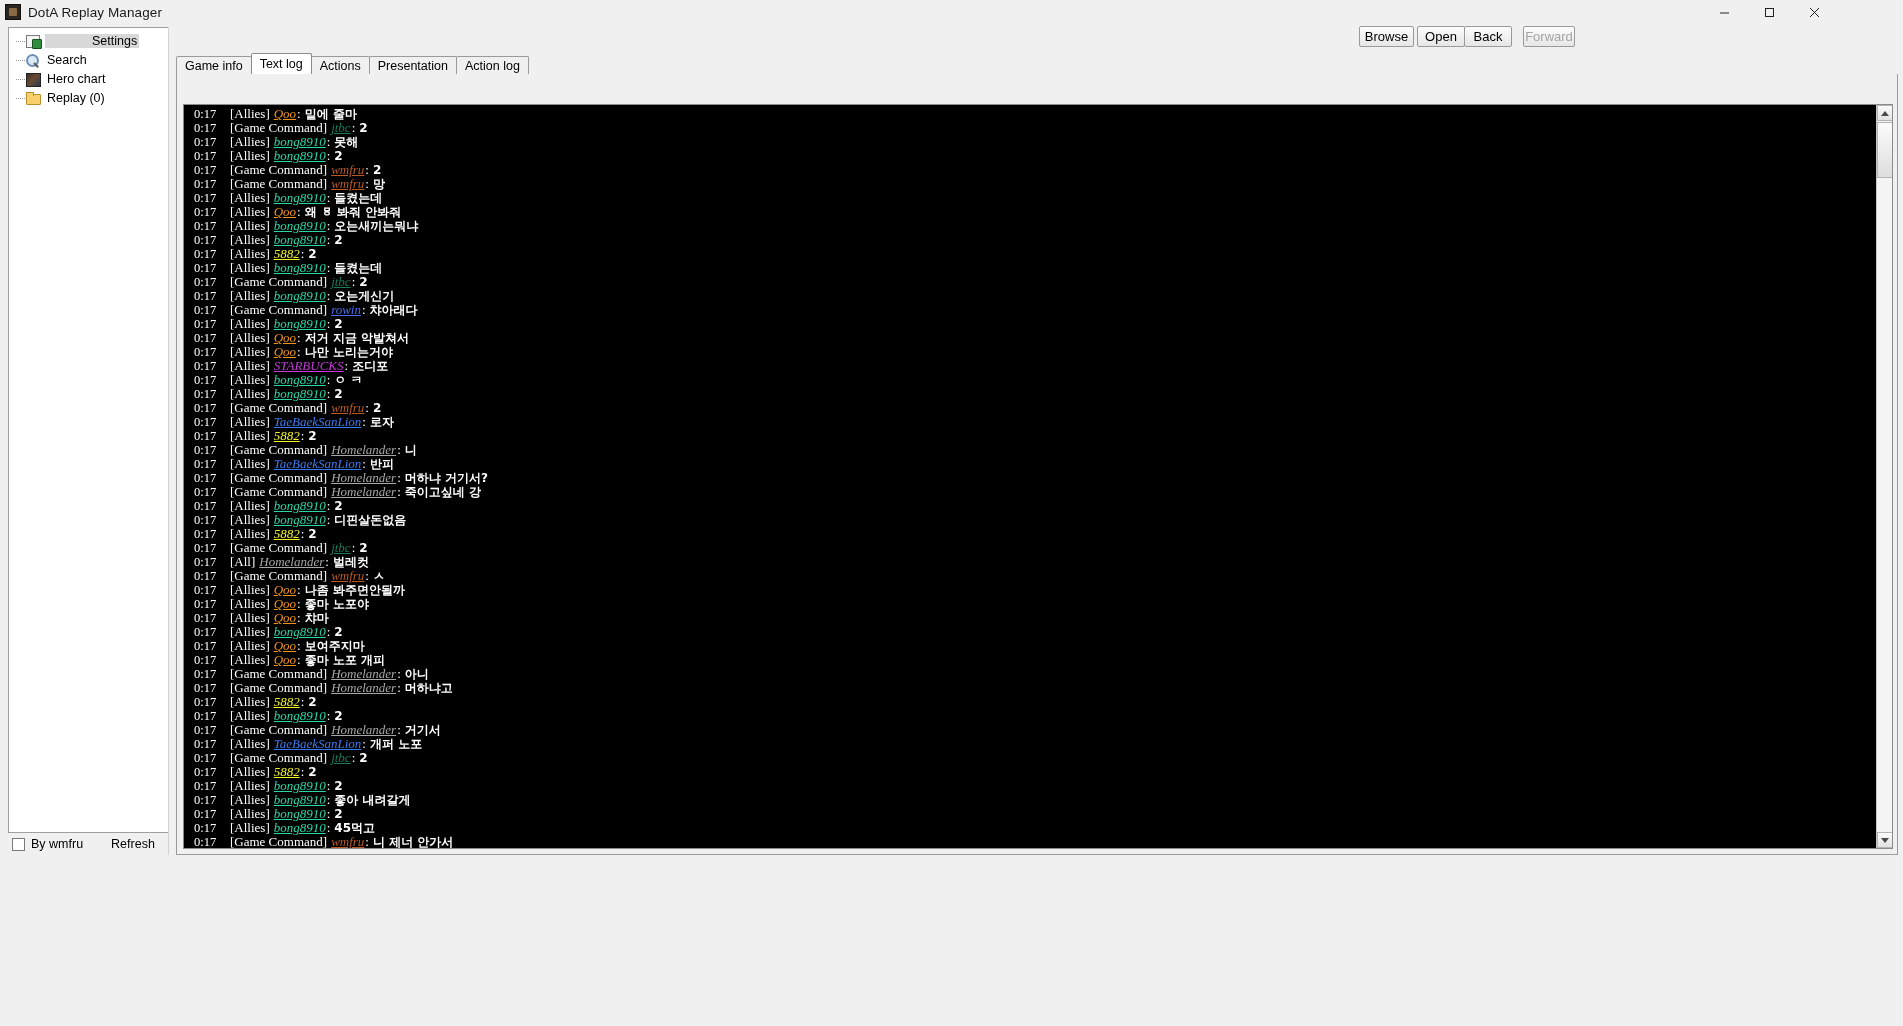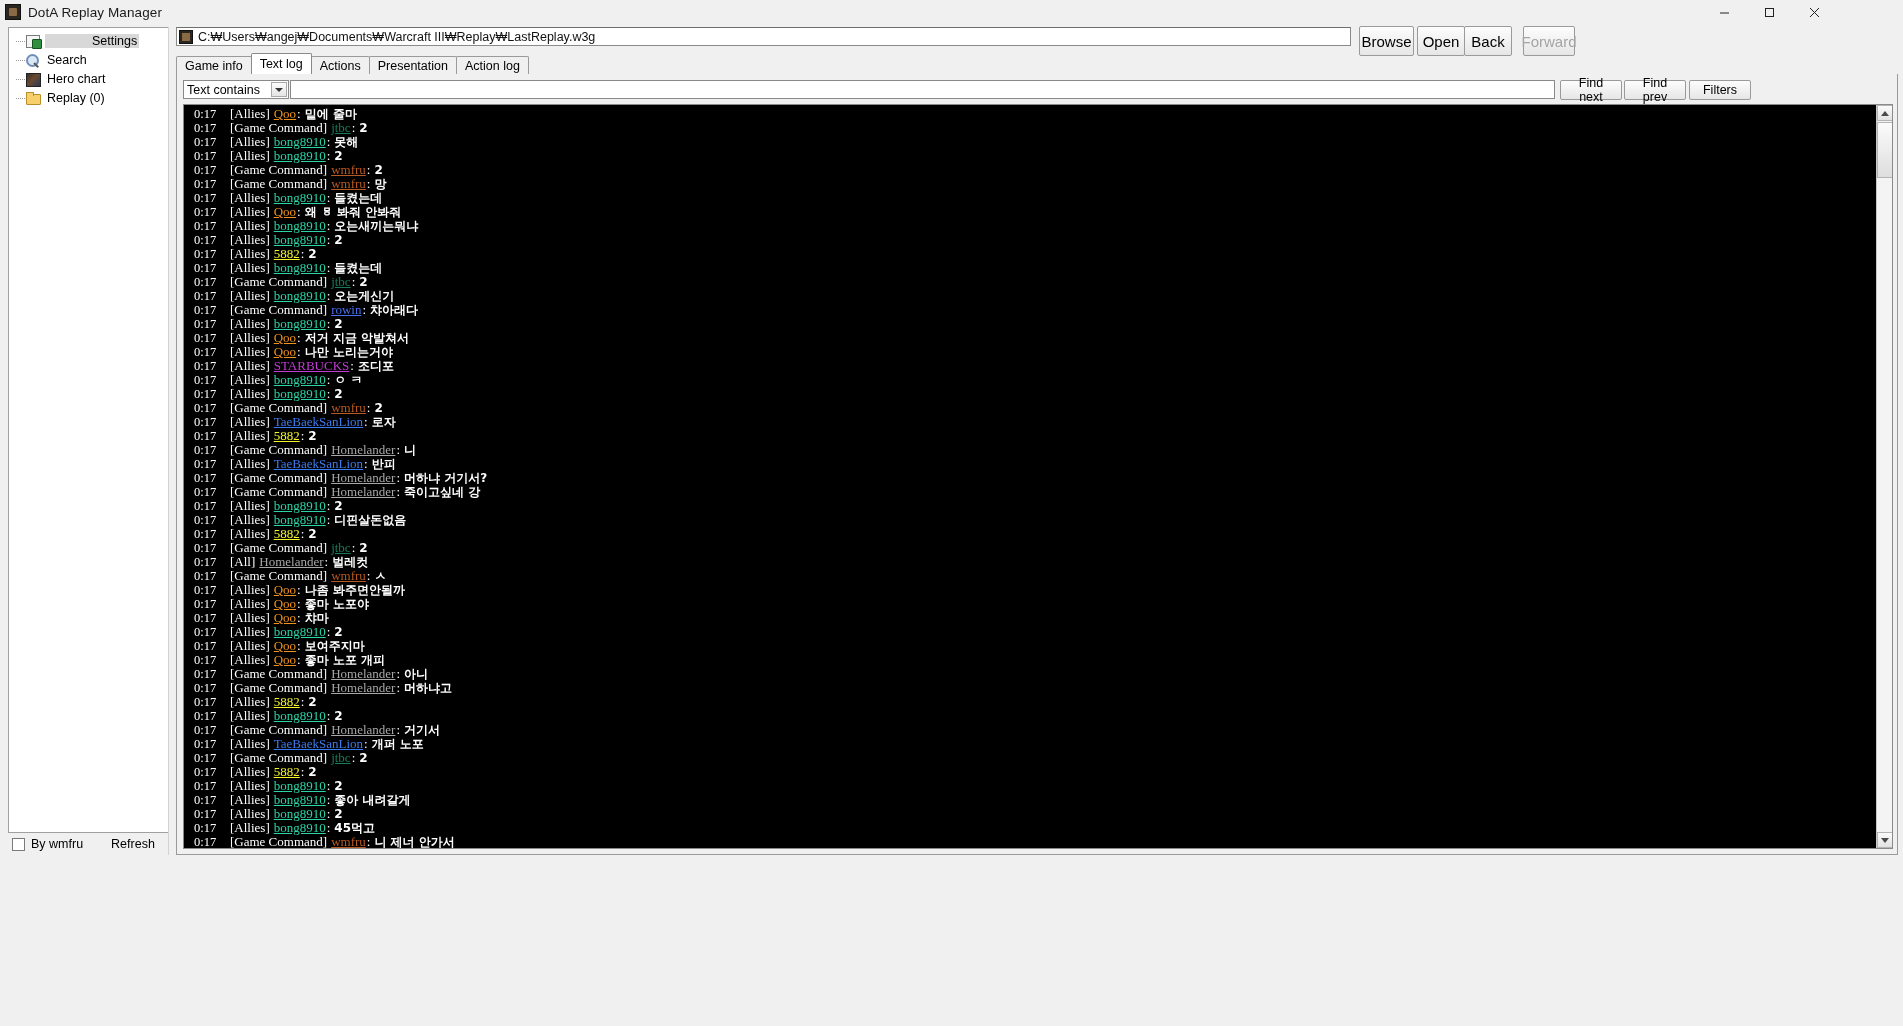--- a/index.html
+++ b/index.html
@@ -118,24 +118,24 @@
     width: 14px; height: 14px; background: #2b2520; border: 1px solid #111;
     position: relative; flex: 0 0 auto; margin-right: 5px;
   }
   .path-icon::before {
     content:""; position:absolute; left:2px; top:2px; width:8px; height:8px;
     background:#8a6a44;
   }
   .path-text { font-size: 12.5px; color: #111; white-space: nowrap; }
 
   .topbtn {
-    position: absolute; top: 26px; height: 30px;
+    position: absolute; top: 26px; height: 21px;
     background: linear-gradient(#fdfdfd,#e6e6e6);
     border: 1px solid #9a9a9a; border-radius: 2px;
-    font-size: 15px; font-family: "Liberation Sans", sans-serif; color: #000;
+    font-size: 13px; font-family: "Liberation Sans", sans-serif; color: #000;
     display: flex; align-items: center; justify-content: center;
   }
   .topbtn.disabled { color: #a4a4a4; }
   #btn-browse { left: 1359px; width: 55px; }
   #btn-open   { left: 1417px; width: 48px; }
   #btn-back   { left: 1464px; width: 48px; }
   #btn-forward{ left: 1523px; width: 52px; text-align: right; }
   .vsep { position:absolute; top:26px; height:21px; width:1px; background:#cdcdcd; }
 
   
@@ -205,21 +205,21 @@
     display: flex; align-items: baseline; height: 14px; line-height: 14px;
     white-space: nowrap; font-size: 13px;
     font-family: "Liberation Serif", serif;
   }
   .t-time {
     width: 46px; flex: 0 0 auto; padding-left: 10px;
     color: #ffffff; font-family: "Liberation Serif", serif;
     font-size: 12.5px;
   }
   .t-chan { color: #ffffff; margin-right: 4px; }
-  .t-name { text-decoration: underline; margin-right: 1px; }
+  .t-name { text-decoration: underline; margin-right: 1px; font-style: italic; }
   .t-colon { color: #ffffff; margin-right: 4px; }
   .t-msg { color: #ffffff; font-family: "DejaVu Sans", sans-serif; font-size: 12px; font-weight: bold; }
 
   .scrollbar {
     position: absolute; right: 0; top: 0; width: 16px; bottom: 0;
     background: #f0f0f0; border-left: 1px solid #c8c8c8;
   }
   .sb-arrow {
     position: absolute; left: 0; width: 16px; height: 16px;
     background: linear-gradient(#fbfbfb,#e2e2e2); border: 1px solid #b4b4b4;
@@ -295,24 +295,20 @@
     </div>
   </div>
 
   <div class="leftbottom">
     <span class="chk"></span>
     <span>By wmfru</span>
     <button class="refresh-btn">Refresh</button>
   </div>
   <div class="left-sep"></div>
 
-  <div class="pathbar">
-    <span class="path-icon"></span>
-    <span class="path-text">C:₩Users₩angej₩Documents₩Warcraft III₩Replay₩LastReplay.w3g</span>
-  </div>
 
   <button class="topbtn" id="btn-browse">Browse</button>
   <button class="topbtn" id="btn-open">Open</button>
   <div class="vsep" style="left:1468px"></div>
   <button class="topbtn" id="btn-back">Back</button>
   <button class="topbtn disabled" id="btn-forward">Forward</button>
 
   <div class="tabstrip">
     <div class="tab">
         <span>Game info</span>
@@ -325,32 +321,20 @@
       </div>
     <div class="tab">
         <span>Presentation</span>
       </div>
     <div class="tab">
         <span>Action log</span>
       </div>
   </div>
 
   <div class="tabpage">
-    <div class="filterrow">
-      <div class="combo">
-        <span>Text contains</span>
-        <span class="combo-arrow">
-            <i></i>
-          </span>
-      </div>
-      <div class="findinput"></div>
-      <button class="fbtn" id="btn-findnext">Find next</button>
-      <button class="fbtn" id="btn-findprev">Find prev</button>
-      <button class="fbtn" id="btn-filters">Filters</button>
-    </div>
 
     <div class="logwrap">
       <div class="loglist" id="loglist">
           <div class="logrow">
             <span class="t-time">0:17</span>
             <span class="t-chan">[Allies]</span>
             <span class="t-name" style="color: rgb(240, 146, 30);">Qoo</span>
             <span class="t-colon">:</span>
             <span class="t-msg">밑에 줄마</span>
           </div>

